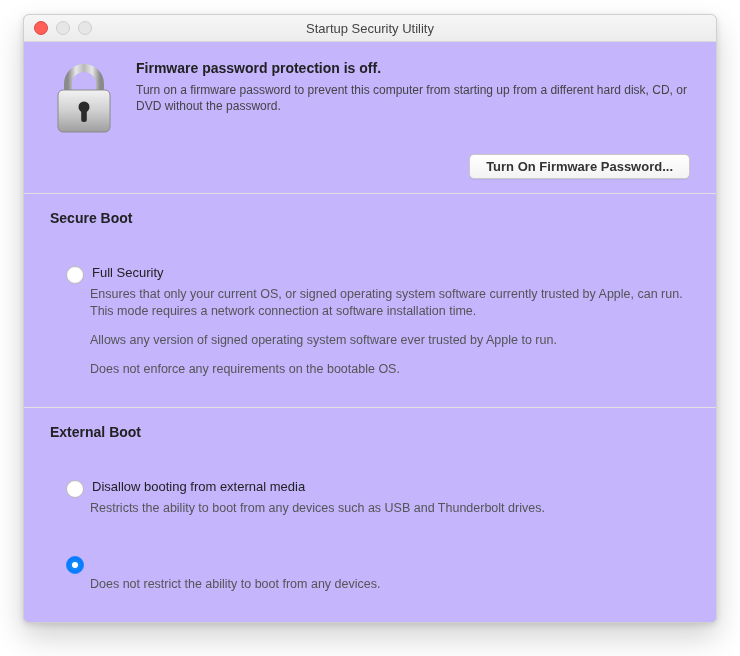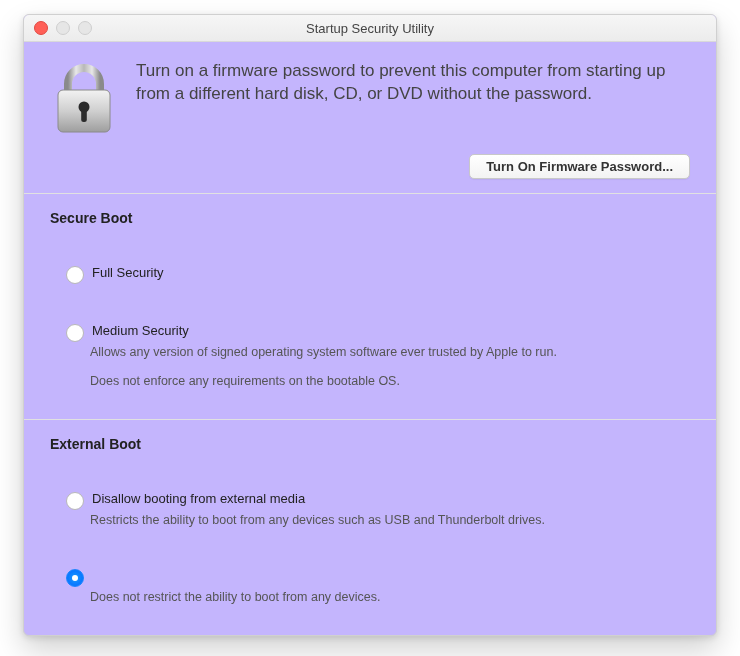--- a/index.html
+++ b/index.html
@@ -36,21 +36,21 @@
   }
   .firmware-section{
     padding:18px 26px 14px 26px;
     display:flex;flex-direction:column;
   }
   .firmware-top{display:flex;gap:18px;align-items:flex-start;}
   .lock-icon{flex:0 0 68px;}
   .lock-icon svg{width:68px;height:76px;display:block;}
   .firmware-text{flex:1;}
   .firmware-heading{font-weight:700;font-size:14px;color:#222;margin-bottom:6px;}
-  .firmware-desc{font-size:17px;color:#444;line-height:1.35;}
+  .firmware-desc{font-size:12px;color:#444;line-height:1.35;}
   .firmware-btn-row{display:flex;justify-content:flex-end;margin-top:18px;}
   .mac-button{
     background:linear-gradient(#ffffff,#f3f3f3);
     border:1px solid #c8c8c8;
     border-radius:5px;
     padding:4px 16px;
     font-size:13px;color:#333;
     box-shadow:0 1px 1px rgba(0,0,0,0.05);
     cursor:default;
     font-weight:bold;
@@ -110,42 +110,40 @@
                 <stop offset="1" stop-color="#8a8a8a"></stop>
             </linearGradient>
           </defs>
           <path d="M18 34 v-10 a16 16 0 0 1 32 0 v10" fill="none" stroke="url(#sh)" stroke-width="8" stroke-linecap="round"></path>
           <rect x="8" y="30" width="52" height="42" rx="5" fill="url(#body)" stroke="#8a8a8a"></rect>
           <circle cx="34" cy="47" r="5.5" fill="#2b2b2b"></circle>
           <rect x="31.2" y="49" width="5.6" height="13" rx="2.5" fill="#2b2b2b"></rect>
         </svg>
       </div>
       <div class="firmware-text">
+        <div class="firmware-heading">Firmware password protection is off.</div>
         <div class="firmware-desc">Turn on a firmware password to prevent this computer from starting up from a different hard disk, CD, or DVD without the password.</div>
       </div>
     </div>
     <div class="firmware-btn-row">
       <button class="mac-button">Turn On Firmware Password...</button>
     </div>
   </div>
 
   <div class="divider"></div>
 
   <div class="section">
     <div class="section-heading">Secure Boot</div>
 
     <div class="radio-row">
       <div class="radio"></div>
       <div class="radio-label">Full Security</div>
     </div>
+    <div class="radio-desc">Ensures that only your current OS, or signed operating system software currently trusted by Apple, can run. This mode requires a network connection at software installation time.</div>
 
-    <div class="radio-row">
-      <div class="radio"></div>
-      <div class="radio-label">Medium Security</div>
-    </div>
     <div class="radio-desc">Allows any version of signed operating system software ever trusted by Apple to run.</div>
 
     <div class="radio-desc tight">Does not enforce any requirements on the bootable OS.</div>
   </div>
 
   <div class="divider"></div>
 
   <div class="section">
     <div class="section-heading">External Boot</div>
 

